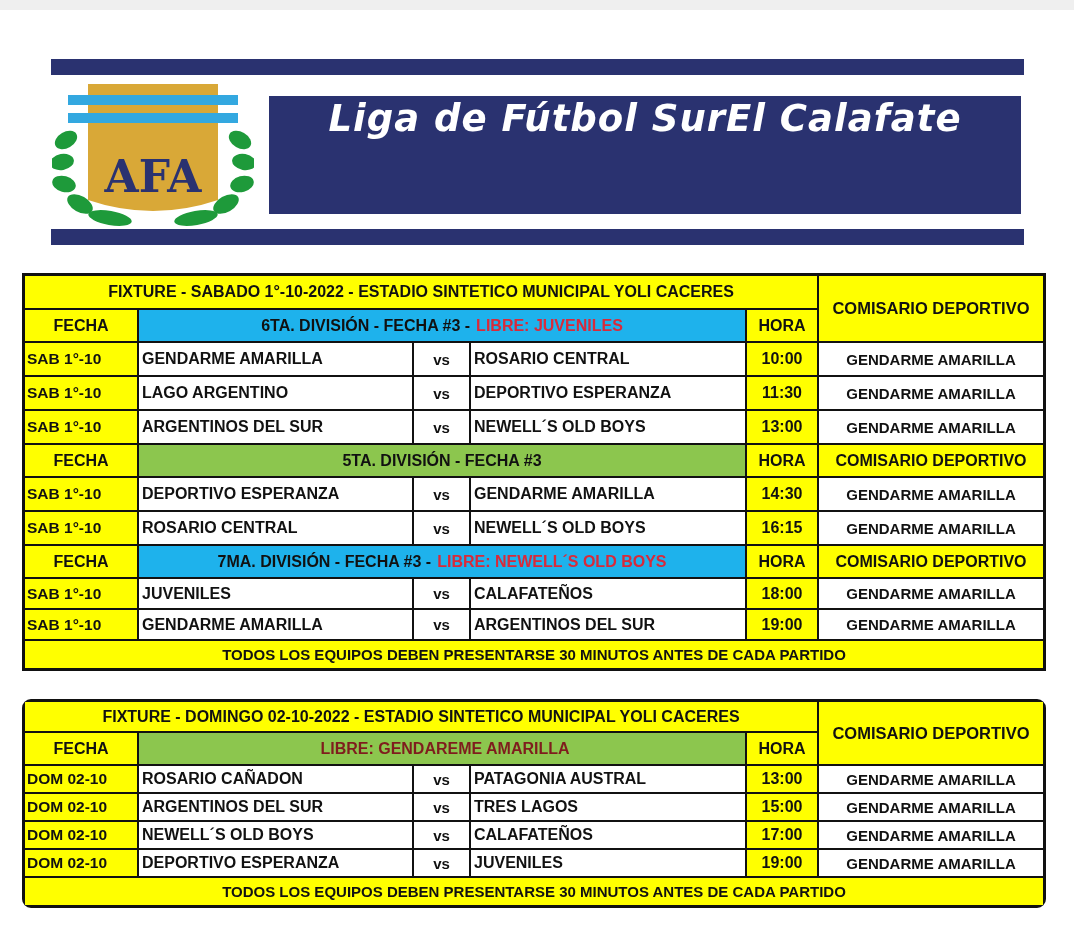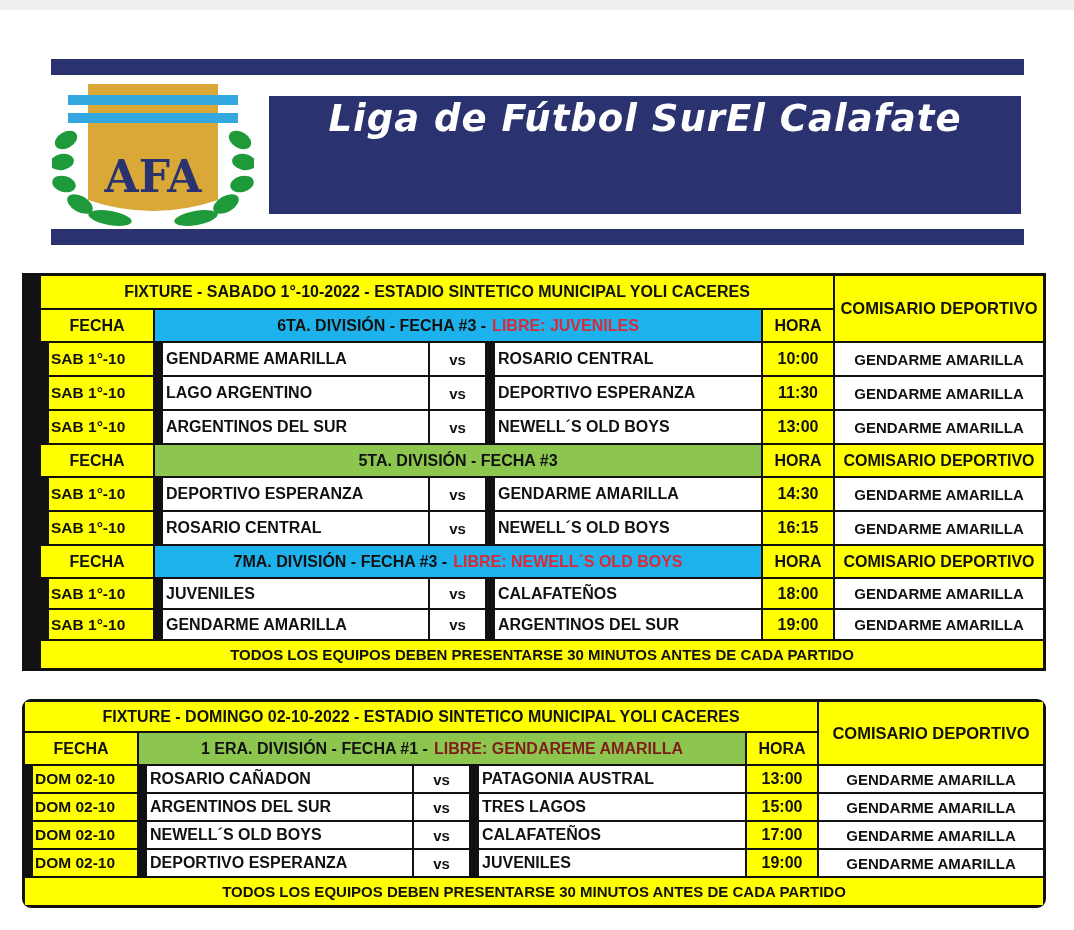--- a/index.html
+++ b/index.html
@@ -25,21 +25,21 @@
     display: grid; grid-template-columns: 112px 273px 55px 274px 70px 1fr; gap: 2px; }
   .fixture.t1 { top: 273px; }
   .fixture.t2 { top: 699px; border-radius: 9px; }
   .c { display: flex; align-items: center; font-weight: bold; font-size: 16px; color: #111; white-space: nowrap;
     overflow: hidden; }
   .y { background: #ffff00; }
   .w { background: #ffffff; }
   .b { background: #1eb2ec; }
   .g { background: #8cc64e; }
   .center { justify-content: center; }
-  .left { justify-content: flex-start; padding-left: 3px; margin-left: 8px; }
+  .left { justify-content: flex-start; padding-left: 3px; }
   .red { color: #d92a3a; margin-left: 6px; }
   .red2 { color: #7f1d1d; margin-left: 6px; }
   .date { padding-left: 2px; font-size: 15.5px; }
   .vs { font-size: 15px; }
   .small { font-size: 15px; }
   .span5 { grid-column: 1 / span 5; }
   .span3 { grid-column: 2 / span 3; }
   .span6 { grid-column: 1 / span 6; }
   .rowspan2 { grid-row: span 2; }
 </style>
@@ -70,21 +70,21 @@
   <rect x="16" y="13" width="170" height="10" fill="#33a8e0"></rect>
   <rect x="16" y="31" width="170" height="10" fill="#33a8e0"></rect>
   <text x="101" y="110" text-anchor="middle" font-family="DejaVu Serif, serif" font-weight="bold" font-size="44" fill="#2a3270">AFA</text>
 </svg>
 
 <div class="title-box">
   <div class="title-line">Liga de Fútbol Sur</div>
   <div class="title-line">El Calafate</div>
 </div>
 
-<div class="fixture t1" style="grid-template-rows: 32px 31px repeat(3, 32px) 31px repeat(2, 32px) 31px 29px 29px 27px; padding-left: 16px;">
+<div class="fixture t1" style="grid-template-rows: 32px 31px repeat(3, 32px) 31px repeat(2, 32px) 31px 29px 29px 27px;">
   <div class="c y center span5">FIXTURE - SABADO 1°-10-2022 - ESTADIO SINTETICO MUNICIPAL YOLI CACERES</div>
   <div class="c y center rowspan2" style="font-size:16.5px;">COMISARIO DEPORTIVO</div>
 
   <div class="c y center">FECHA</div>
   <div class="c b center span3">
     <span>6TA. DIVISIÓN - FECHA #3 -</span>
     <span class="red">LIBRE: JUVENILES</span>
   </div>
   <div class="c y center">HORA</div>
 
@@ -152,21 +152,20 @@
 
   <div class="c y center span6 small">TODOS LOS EQUIPOS DEBEN PRESENTARSE 30 MINUTOS ANTES DE CADA PARTIDO</div>
 </div>
 
 <div class="fixture t2" style="grid-template-rows: 29px 31px repeat(4, 26px) 27px;">
   <div class="c y center span5">FIXTURE - DOMINGO 02-10-2022 - ESTADIO SINTETICO MUNICIPAL YOLI CACERES</div>
   <div class="c y center rowspan2" style="font-size:16.5px;">COMISARIO DEPORTIVO</div>
 
   <div class="c y center">FECHA</div>
   <div class="c g center span3">
-    <span>1 ERA. DIVISIÓN - FECHA #1 -</span>
     <span class="red2">LIBRE: GENDAREME AMARILLA</span>
   </div>
   <div class="c y center">HORA</div>
 
   <div class="c y date left">DOM 02-10</div>
   <div class="c w left">ROSARIO CAÑADON</div>
   <div class="c w center vs">vs</div>
   <div class="c w left">PATAGONIA AUSTRAL</div>
   <div class="c y center">13:00</div>
   <div class="c w center small">GENDARME AMARILLA</div>

